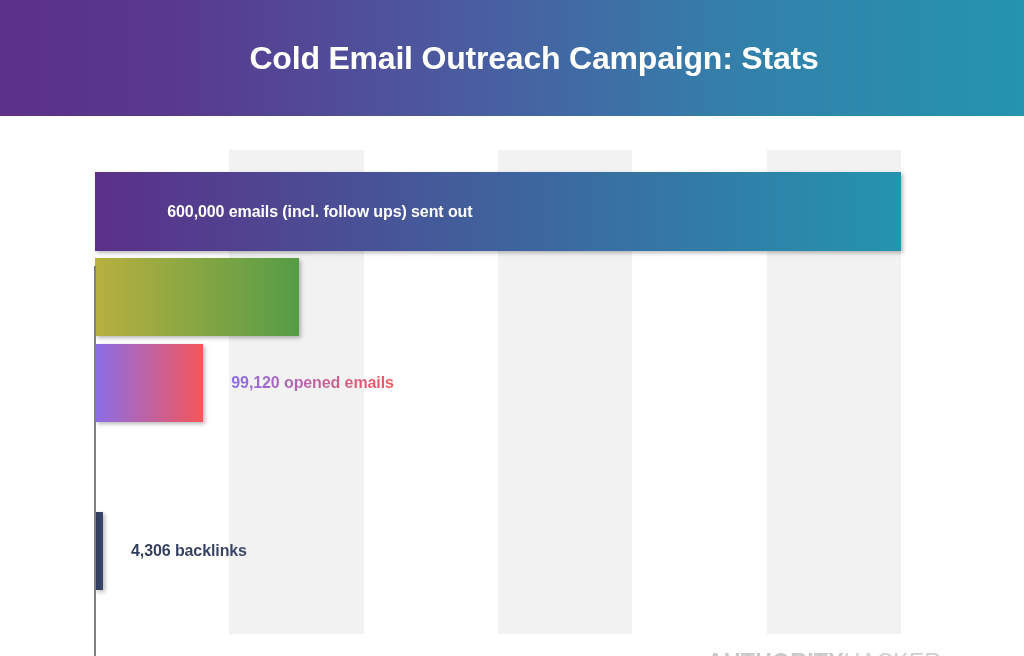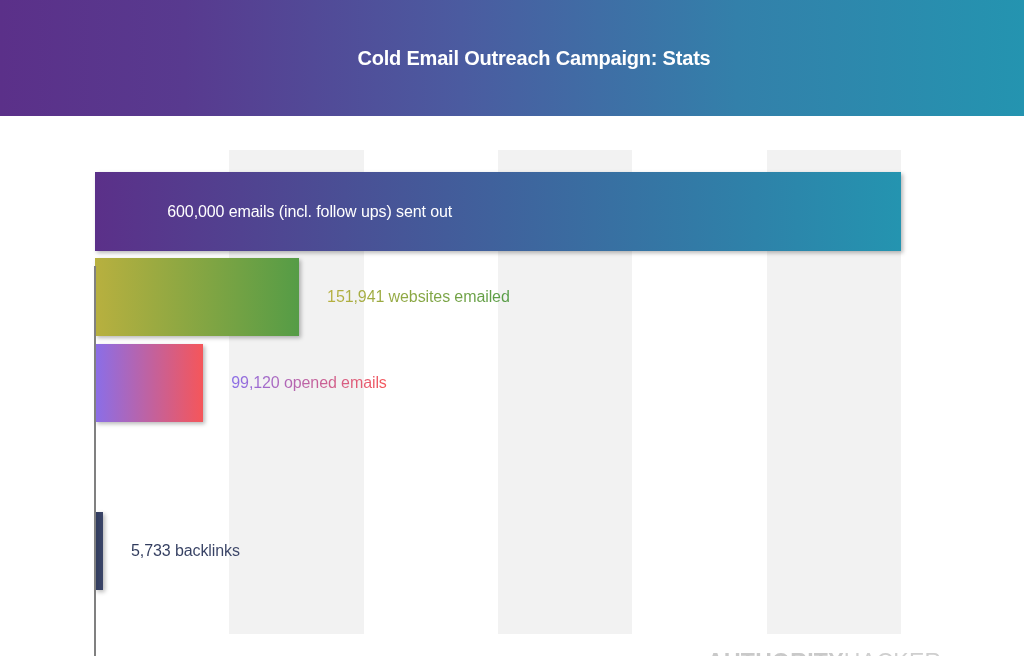--- a/index.html
+++ b/index.html
@@ -21,21 +21,21 @@
     left: 0; top: 0;
     width: 1024px;
     height: 116px;
     background: linear-gradient(90deg, #5b3089 0%, #583a8f 18%, #4b5ba0 45%, #3380aa 72%, #2494b0 100%);
     display: flex;
     align-items: center;
     justify-content: center;
   }
   .header-title {
     color: #ffffff;
-    font-size: 20px;
+    font-size: 32px;
     font-weight: bold;
     letter-spacing: -0.2px;
     text-align: center;
     margin-left: 44px;
   }
 
   
   .chart {
     position: absolute;
     left: 0; top: 116px;
@@ -74,21 +74,21 @@
     left: 0;
     top: 0;
     height: 100%;
     box-shadow: 2px 2px 4px rgba(0,0,0,0.28);
   }
   .bar-label {
     position: absolute;
     top: 50%;
     transform: translateY(-50%);
     font-size: 16px;
-    font-weight: normal;
+    font-weight: bold;
     white-space: nowrap;
     letter-spacing: -0.1px;
   }
   .bar-label.inside {
     color: #ffffff;
   }
   .bar-label.grad {
     background-clip: text;
     -webkit-background-clip: text;
     color: transparent;
@@ -118,29 +118,28 @@
   <div class="plot" id="plot-area">
       <div class="band" style="left: 134.333px; width: 134.333px;"></div>
       <div class="band" style="left: 403px; width: 134.333px;"></div>
       <div class="band" style="left: 671.667px; width: 134.333px;"></div>
       <div class="bar-row" style="top: 22px; height: 79px; width: 806px;">
         <div class="bar" style="width: 806px; background: linear-gradient(90deg, rgb(91, 48, 137) 0%, rgb(36, 148, 176) 100%);"></div>
         <div class="bar-label inside" style="left: 72.27px;">600,000 emails (incl. follow ups) sent out</div>
       </div>
       <div class="bar-row" style="top: 108px; height: 78px; width: 806px;">
         <div class="bar" style="width: 204.107px; background: linear-gradient(90deg, rgb(184, 176, 63) 0%, rgb(85, 156, 70) 100%);"></div>
-        <div class="bar-label grad" style="left: 232.107px; background-image: linear-gradient(90deg, rgb(184, 176, 63) 0%, rgb(85, 156, 70) 100%);">151,941 websites emailed</div>
       </div>
       <div class="bar-row" style="top: 194px; height: 78px; width: 806px;">
         <div class="bar" style="width: 108.29px; background: linear-gradient(90deg, rgb(138, 110, 232) 0%, rgb(245, 86, 90) 100%);"></div>
         <div class="bar-label grad" style="left: 136.29px; background-image: linear-gradient(90deg, rgb(138, 110, 232) 0%, rgb(245, 86, 90) 100%);">99,120 opened emails</div>
       </div>
       <div class="bar-row" style="top: 362px; height: 78px; width: 806px;">
         <div class="bar" style="width: 8px; background: linear-gradient(90deg, rgb(47, 58, 92) 0%, rgb(59, 69, 104) 100%);"></div>
-        <div class="bar-label grad" style="left: 36px; background-image: linear-gradient(90deg, rgb(47, 58, 92) 0%, rgb(59, 69, 104) 100%);">5,733 backlinks</div>
+        <div class="bar-label grad" style="left: 36px; background-image: linear-gradient(90deg, rgb(47, 58, 92) 0%, rgb(59, 69, 104) 100%);">4,306 backlinks</div>
       </div>
     </div>
   <div class="axis-line"></div>
 
   <div class="watermark">
     <span class="wm-strong">AUTHORITY</span><span class="wm-light">HACKER</span>
   </div>
 </div>
 
 </body></html>

